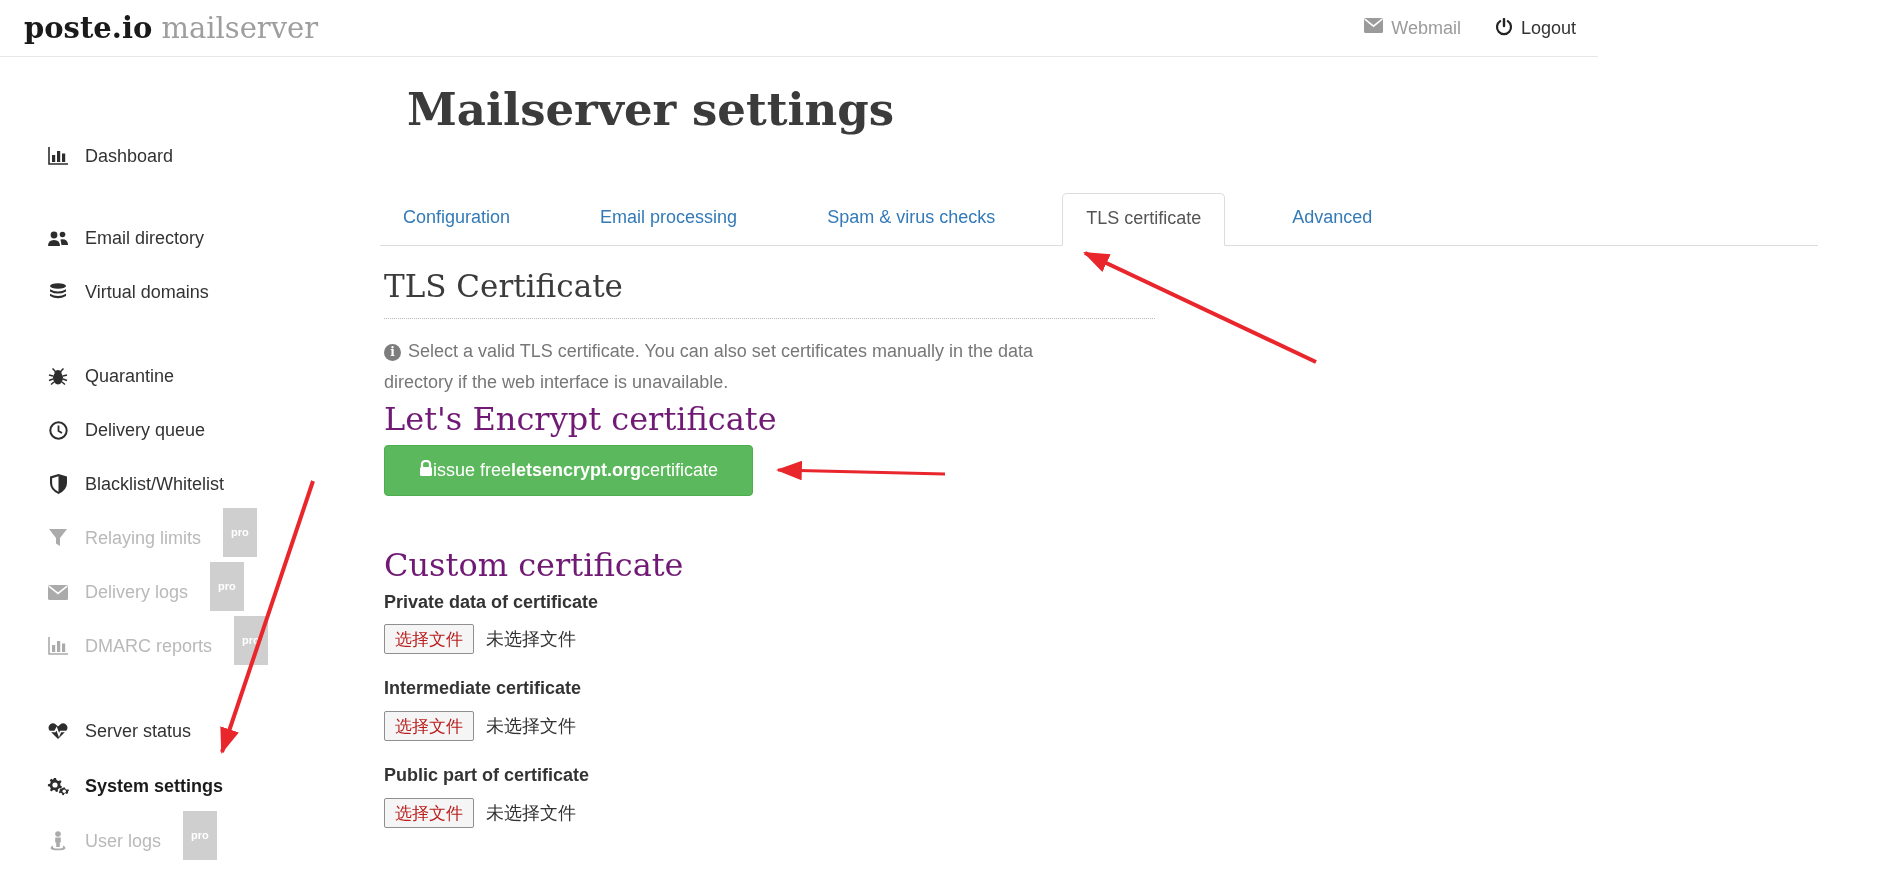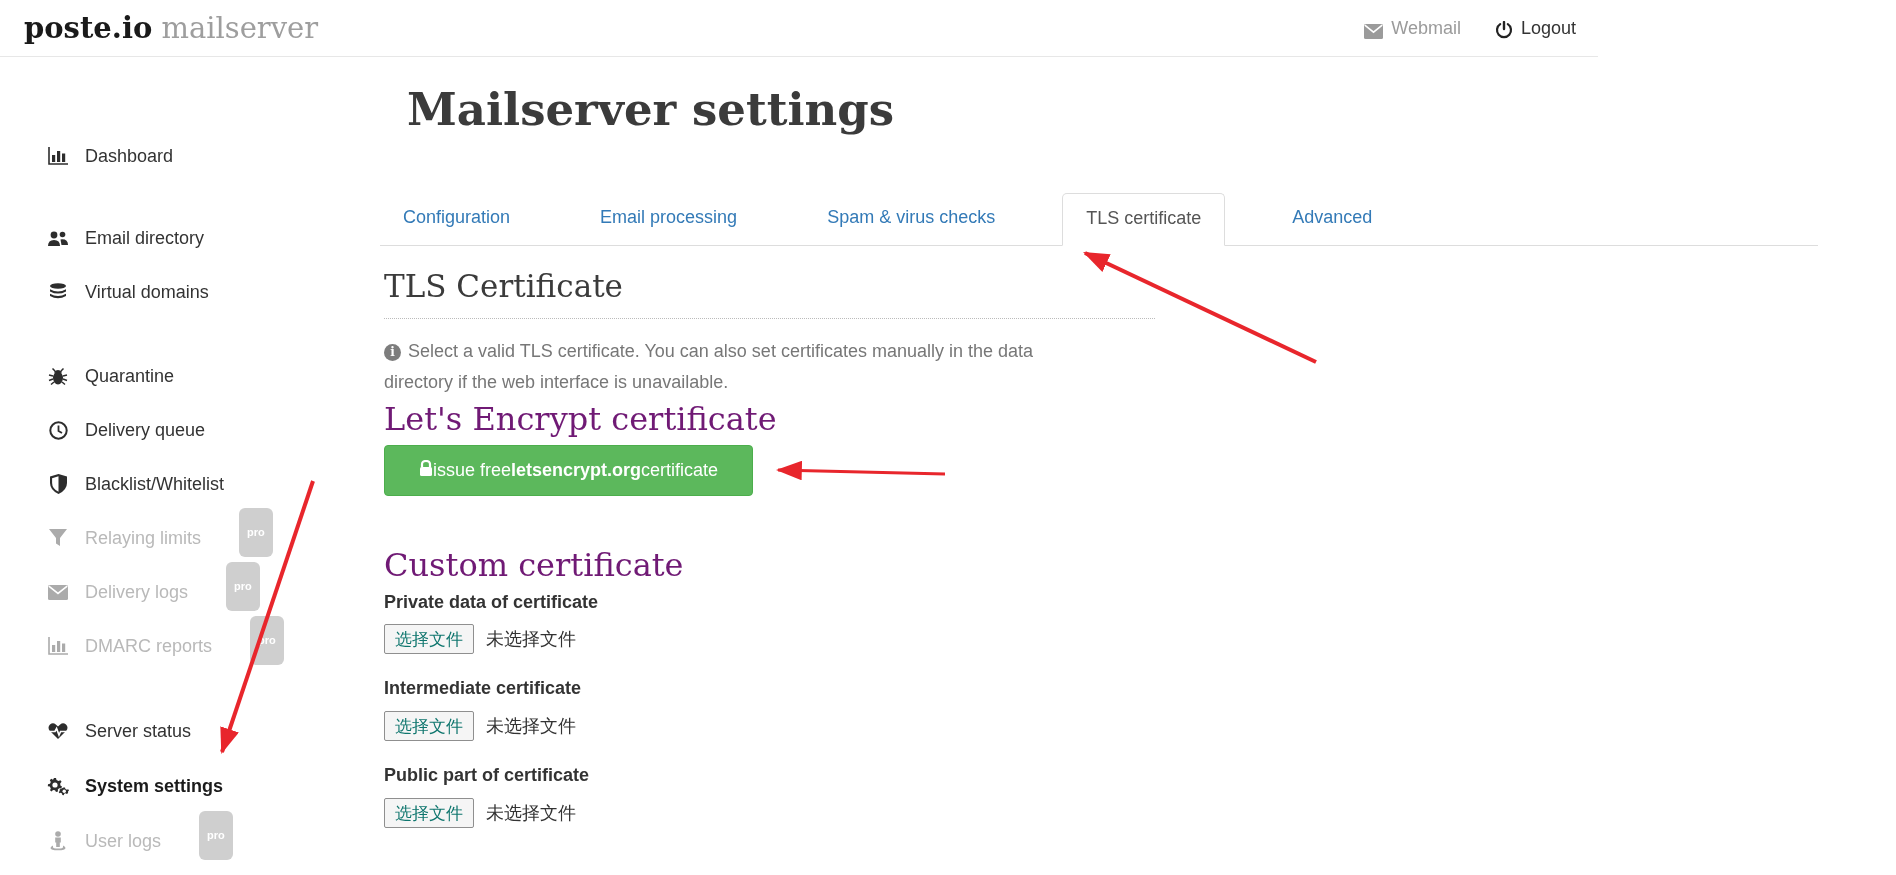--- a/index.html
+++ b/index.html
@@ -5,34 +5,34 @@
   html,body{margin:0;padding:0;width:1896px;height:875px;overflow:hidden;background:#fff;
     font-family:"Liberation Sans",sans-serif;color:#333;}
   .serif{font-family:"DejaVu Serif","Liberation Serif",serif;}
   
   .navbar{position:absolute;left:0;top:0;width:1598px;height:57px;background:#fff;
     border-bottom:1px solid #e7e7e7;box-sizing:border-box;}
   .brand{position:absolute;left:24px;top:10px;font-size:29px;line-height:36px;}
   .brand .b1{font-weight:700;color:#1a1a1a;}
   .brand .b2{font-weight:400;color:#9e9e9e;}
   .nav-right{position:absolute;right:22px;top:0;height:56px;display:flex;align-items:center;gap:34px;}
-  .nav-link{display:flex;align-items:flex-end;gap:8px;font-size:18px;text-decoration:none;cursor:pointer;}
+  .nav-link{display:flex;align-items:flex-start;gap:8px;font-size:18px;text-decoration:none;cursor:pointer;}
   .nav-link.webmail{color:#9b9b9b;}
   .nav-link.logout{color:#333;}
   .nav-link svg{display:block;}
   
   .sidebar{position:absolute;left:0;top:57px;width:330px;height:818px;background:#fff;}
   .side-item{position:absolute;left:46px;display:flex;align-items:center;gap:15px;height:28px;
     font-size:18px;color:#333;text-decoration:none;cursor:pointer;white-space:nowrap;}
   .side-item .ic{width:24px;display:flex;justify-content:center;color:#2d2d2d;}
   .side-item.disabled{color:#b9b9b9;cursor:default;}
   .side-item.disabled .ic{color:#ababab;}
   .side-item.active{font-weight:700;color:#1b1b1b;}
   .pro{display:inline-block;background:#cfcfcf;color:#fff;font-size:11px;font-weight:700;
-    line-height:11px;padding:19px 8px;border-radius:6px;margin-left:23px;position:relative;top:-6px;}
+    line-height:11px;padding:19px 8px;border-radius:0;margin-left:7px;position:relative;top:-6px;}
   
   .page-title{position:absolute;left:396px;top:72px;font-size:45px;font-weight:700;color:#3b3b3b;margin:11px;}
   .tabs{position:absolute;left:380px;top:193px;width:1438px;height:53px;box-sizing:border-box;
     border-bottom:1px solid #ddd;display:flex;gap:44px;}
   .tab{box-sizing:border-box;padding:14px 23px;font-size:18px;color:#337ab7;text-decoration:none;
     cursor:pointer;margin-bottom:0;white-space:nowrap;}
   .tab.active{background:#fff;color:#555;border:1px solid #ddd;border-bottom:1px solid #fff;
     border-radius:5px 5px 0 0;margin-bottom:-1px;cursor:default;}
   .section-h2{position:absolute;left:384px;top:268px;width:771px;margin:0;font-size:31px;font-weight:500;
     color:#3b3b3b;padding-bottom:14px;border-bottom:1px dotted #bbb;}
@@ -44,21 +44,21 @@
   .h3.le{left:384px;top:400px;}
   .h3.cc{left:384px;top:546px;}
   .btn-green{position:absolute;left:384px;top:445px;width:369px;height:51px;box-sizing:border-box;
     background:#5cb85c;border:1px solid #4cae4c;border-radius:4px;color:#fff;font-size:18px;
     display:flex;align-items:center;justify-content:center;cursor:pointer;
     font-family:"Liberation Sans",sans-serif;}
   .btn-green b{font-weight:700;}
   .field-label{position:absolute;left:384px;margin:0;font-size:18px;font-weight:700;color:#333;}
   .file-row{position:absolute;left:384px;display:flex;align-items:center;gap:12px;}
   .file-btn{box-sizing:border-box;height:30px;padding:3px 10px;background:#f5f5f5;border:1px solid #8f8f8f;
-    border-radius:2px;font-size:17px;color:#0f766e;cursor:pointer;font-family:"Liberation Sans",sans-serif;}
+    border-radius:2px;font-size:17px;color:#b91c1c;cursor:pointer;font-family:"Liberation Sans",sans-serif;}
   .file-none{font-size:18px;color:#333;}
   .fl1{top:592px;} .fr1{top:624px;}
   .fl2{top:678px;} .fr2{top:711px;}
   .fl3{top:765px;} .fr3{top:798px;}
   
   .arrows{position:absolute;left:0;top:0;width:1896px;height:875px;pointer-events:none;}
 </style>
 </head>
 <body>
 

